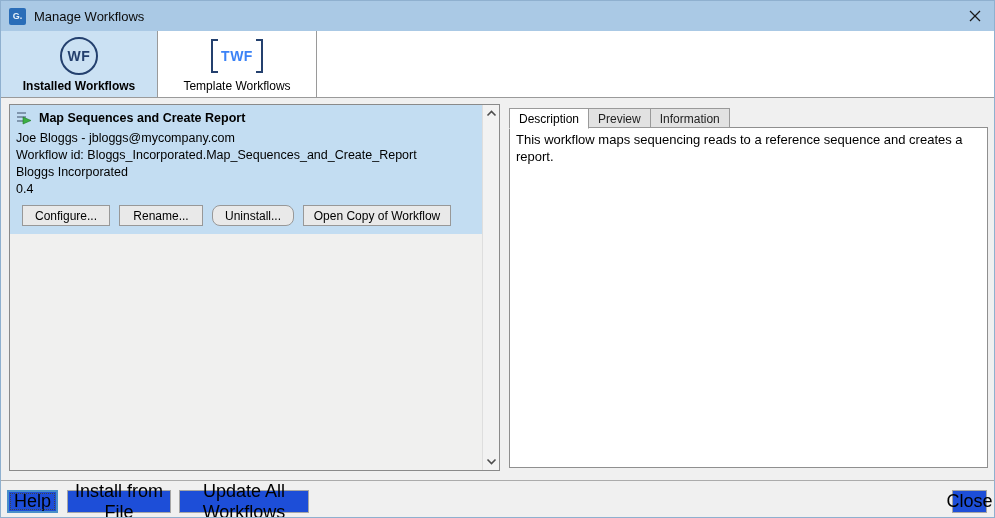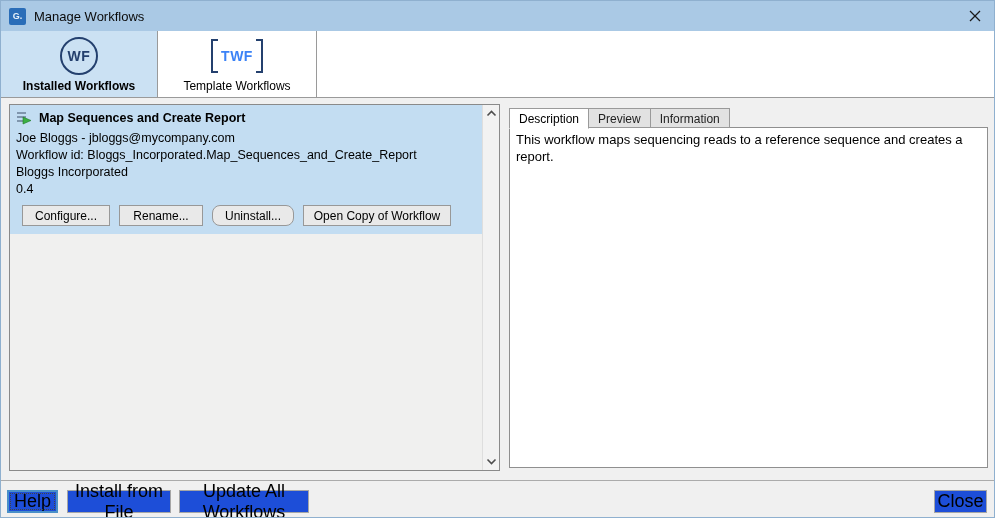--- a/index.html
+++ b/index.html
@@ -110,21 +110,21 @@
     background:#1d4ed8; border:1px solid #a6a6a6;
     font-family:"Liberation Sans", sans-serif; font-size:18px; color:#000;
     display:flex; align-items:center; justify-content:center; cursor:pointer;
   }
   .btn-help { left:6px; width:51px; border:2px solid #4a90c8; position:absolute; }
   .btn-help::before {
     content:""; position:absolute; inset:1px; border:1px dotted #444; pointer-events:none;
   }
   .btn-install { left:66px; width:104px; }
   .btn-update  { left:178px; width:130px; }
-  .btn-close   { right:7px; width:53px; }
+  .btn-close   { right:7px; width:35px; }
 
   svg { display:block; }
 </style>
 </head>
 <body>
 
 <div class="window">
 
   <div class="titlebar">
     <span class="app-icon">G.</span>

